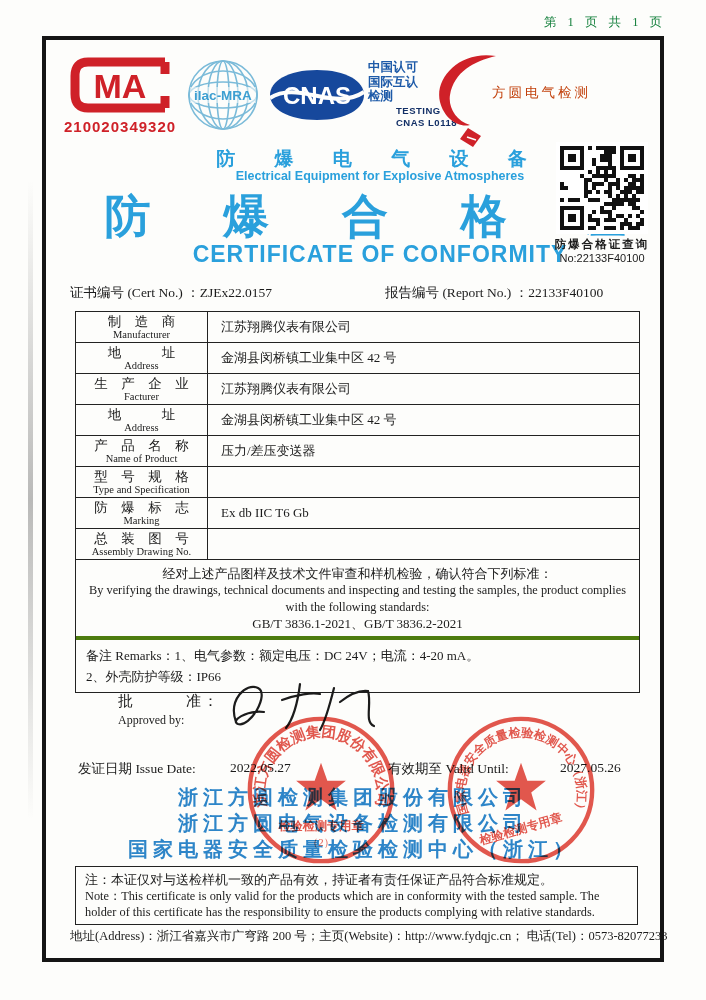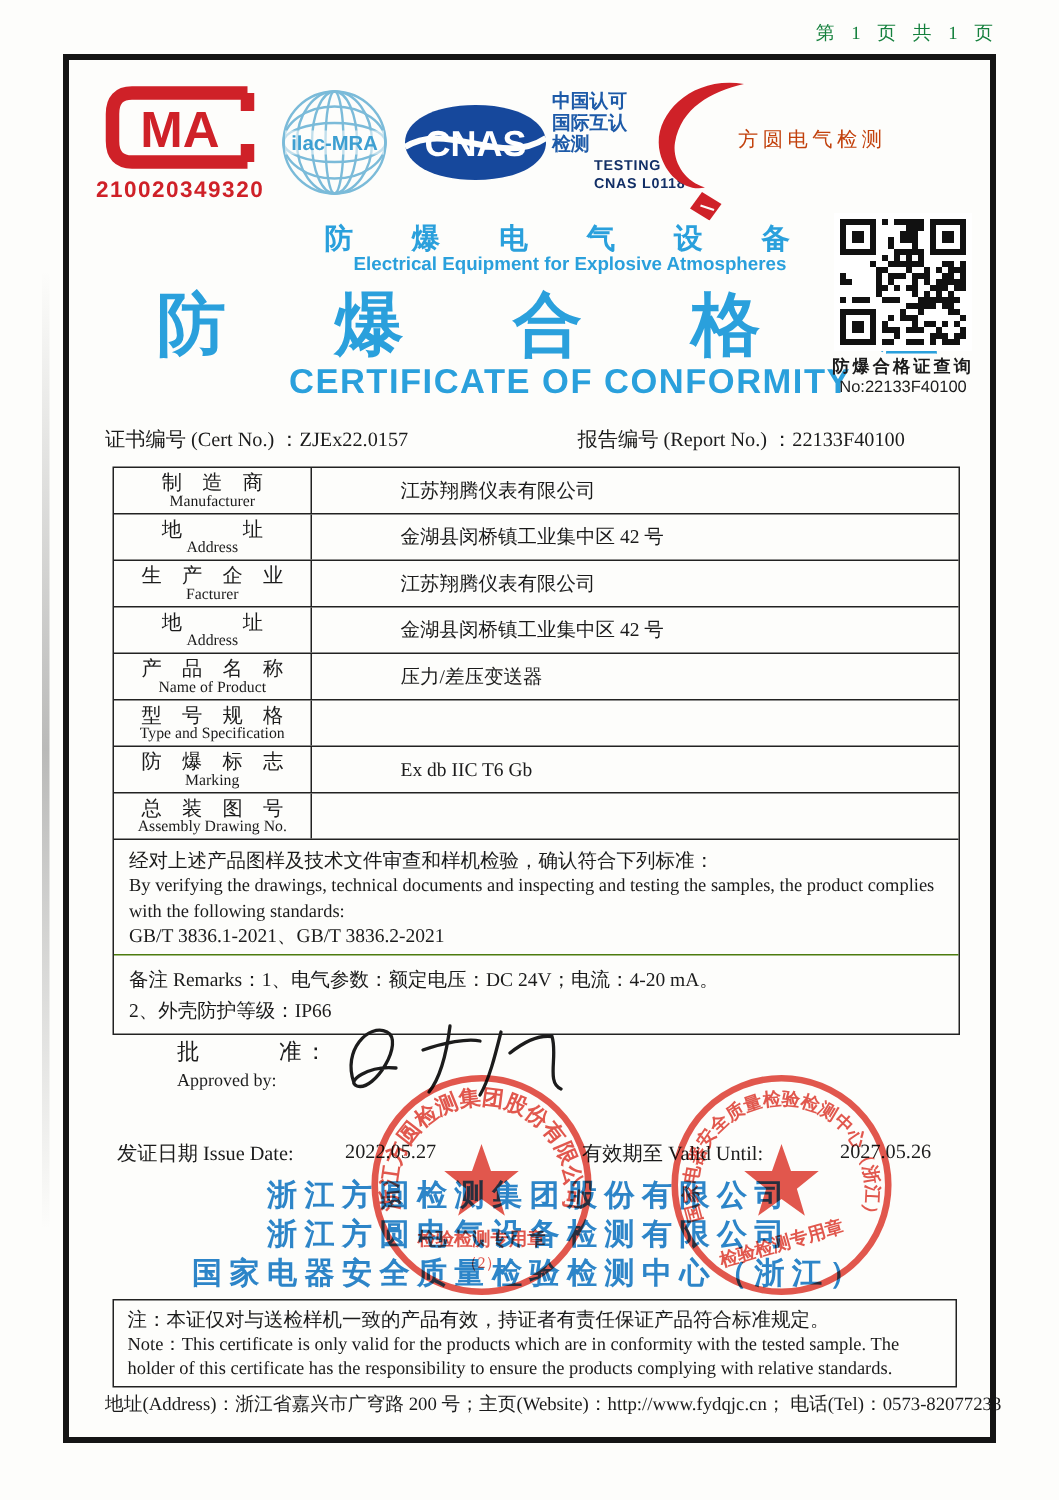--- a/index.html
+++ b/index.html
@@ -25,27 +25,27 @@
   .t2{top:169px;font-size:12.5px;font-weight:bold;font-family:"Liberation Sans",sans-serif;}
   .t3{top:186px;font-size:46px;font-weight:bold;letter-spacing:30px;font-family:"Liberation Sans",sans-serif;}
   .t4{top:241px;font-size:23px;font-weight:600;letter-spacing:1px;font-family:"Liberation Sans",sans-serif;}
   .qrcap{left:544px;top:237px;width:116px;text-align:center;font-size:11.5px;font-weight:bold;letter-spacing:2px;}
   .qrno{left:544px;top:252px;width:116px;text-align:center;font-size:11px;font-family:"Liberation Sans",sans-serif;}
   
   .certrow{left:70px;top:284px;width:575px;font-size:13.5px;}
   .certrow .rpt{position:absolute;left:315px;top:0;}
   
   .tablewrap{left:75px;top:311px;width:563px;border:1px solid #222;font-size:13px;}
-  .trow{display:flex;border-bottom:1px solid #222;height:30px;gap:46px;}
+  .trow{display:flex;border-bottom:1px solid #222;height:30px;}
   .tlabel{width:131px;border-right:1px solid #222;display:flex;flex-direction:column;
           justify-content:center;align-items:center;text-align:center;}
   .lcn{font-size:13.5px;line-height:15px;white-space:nowrap;}
   .len{font-size:10.5px;line-height:12px;}
   .tval{flex:1;display:flex;align-items:center;padding-left:13px;}
-  .tstate{border-bottom:1px solid #4d7c0f;padding:5px 10px 4px 10px;}
+  .tstate{border-bottom:4px solid #4d7c0f;padding:5px 10px 4px 10px;text-align:center;}
   .tstate .cn{font-size:13px;line-height:17px;}
   .tstate .en{font-size:12.3px;line-height:16.5px;}
   .tremarks{padding:5px 10px;font-size:13px;line-height:21px;}
   
   .approve{left:118px;top:692px;}
   .approve .cn{font-size:15px;letter-spacing:2px;}
   .approve .en{font-size:12px;margin-top:2px;}
   
   .daterow{left:78px;top:760px;width:566px;font-size:13.5px;}
   .daterow span{position:absolute;top:0;white-space:nowrap;}

